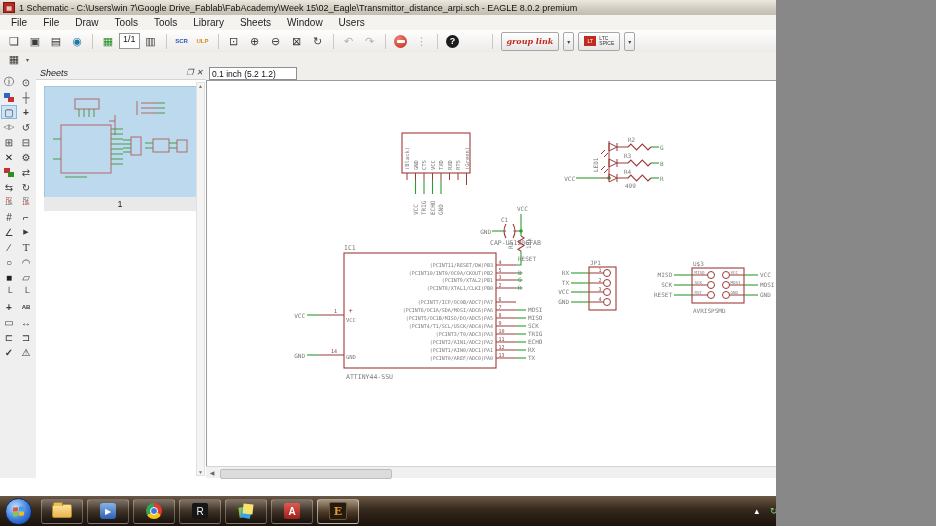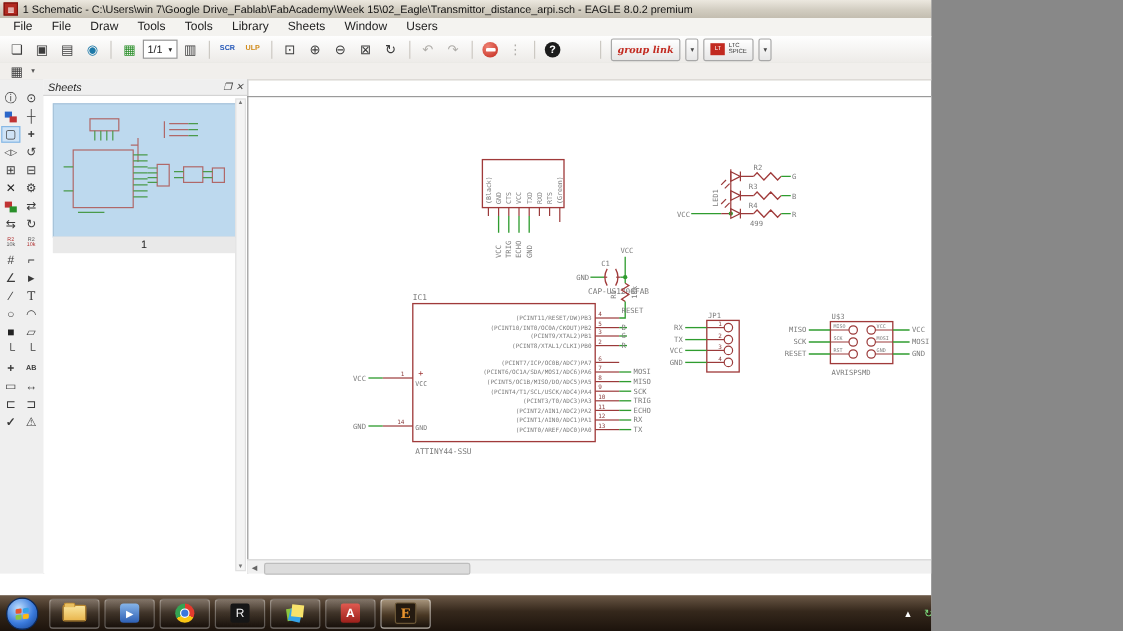--- a/index.html
+++ b/index.html
@@ -21,21 +21,21 @@
   .menu-item{padding:0 8px;height:15px;display:flex;align-items:center;}
   
   .toolbar{left:0;top:30px;width:936px;height:22px;background:linear-gradient(#fefefe,#edebe8);
     border-bottom:1px solid #d8d5d0;display:flex;align-items:center;padding-left:4px;gap:1px;}
   .tbtn{min-width:20px;height:18px;display:flex;align-items:center;justify-content:center;
     font-size:11px;color:#3c3c3c;border-radius:2px;}
   .tsep{width:1px;height:15px;background:#ccc9c3;margin:0 4px;}
   .c-blue{color:#2457b8;} .c-org{color:#d08a18;} .c-teal{color:#1d79a8;} .c-green{color:#2a8f2a;}
   .c-gray{color:#b0aeaa;} .c-purple{color:#8b4a9e;} .c-yel{color:#d8a500;}
   .combo{border:1px solid #979797;background:#fff;font-size:9px;height:14px;
-    display:flex;align-items:center;padding:0 3px;gap:5px;color:#222;}
+    display:flex;align-items:center;padding:0 3px;gap:5px;color:#222;flex-direction:column;}
   .stop-ic{width:13px;height:13px;border-radius:50%;background:radial-gradient(circle at 35% 30%,#ef8273,#c2271b);position:relative;}
   .stop-ic::after{content:"";position:absolute;left:2.5px;top:5.5px;width:8px;height:2.5px;background:#fff;border-radius:1px;}
   .help-ic{width:13px;height:13px;border-radius:50%;background:#1c1c1c;color:#fff;font-size:9px;font-weight:bold;
     display:flex;align-items:center;justify-content:center;}
   .xbtn{height:17px;border:1px solid #a8a8a8;border-radius:2px;background:linear-gradient(#ffffff,#e6e6e6);
     display:flex;align-items:center;padding:0 5px;gap:3px;margin-left:3px;}
   .dlink{font-family:"DejaVu Serif",serif;font-style:italic;font-weight:bold;font-size:8px;color:#c22a20;}
   .ltlogo{width:12px;height:10px;background:#c22a20;color:#fff;font-size:5px;display:flex;align-items:center;justify-content:center;}
   .lttxt{font-size:5px;line-height:1.1;color:#333;}
   .toolbar2{left:0;top:52px;width:936px;height:14px;background:#f1efec;border-bottom:1px solid #d8d5d0;
@@ -317,20 +317,24 @@
     </div>
     <div class="thumb-label">
         <span>1</span>
       </div>
     <div class="sheets-sb">
       <span>▲</span>
       <span>▼</span>
     </div>
   </div>
 
+  <div class="abs coordrow">
+    <span class="coordbox">0.1 inch (5.2 1.2)</span>
+    <span class="cmdarrow">▾</span>
+  </div>
 
   <div class="abs canvas">
     <svg width="714" height="384" viewBox="0 0 714 384">
 
       <g>
         <rect class="sym" x="195" y="52" width="68" height="40"></rect>
         <line class="pin" x1="200" y1="92" x2="200" y2="99"></line>
           <line class="pin" x1="208.5" y1="92" x2="208.5" y2="99"></line>
         <line class="pin" x1="217" y1="92" x2="217" y2="99"></line>
           <line class="pin" x1="225.5" y1="92" x2="225.5" y2="99"></line>

